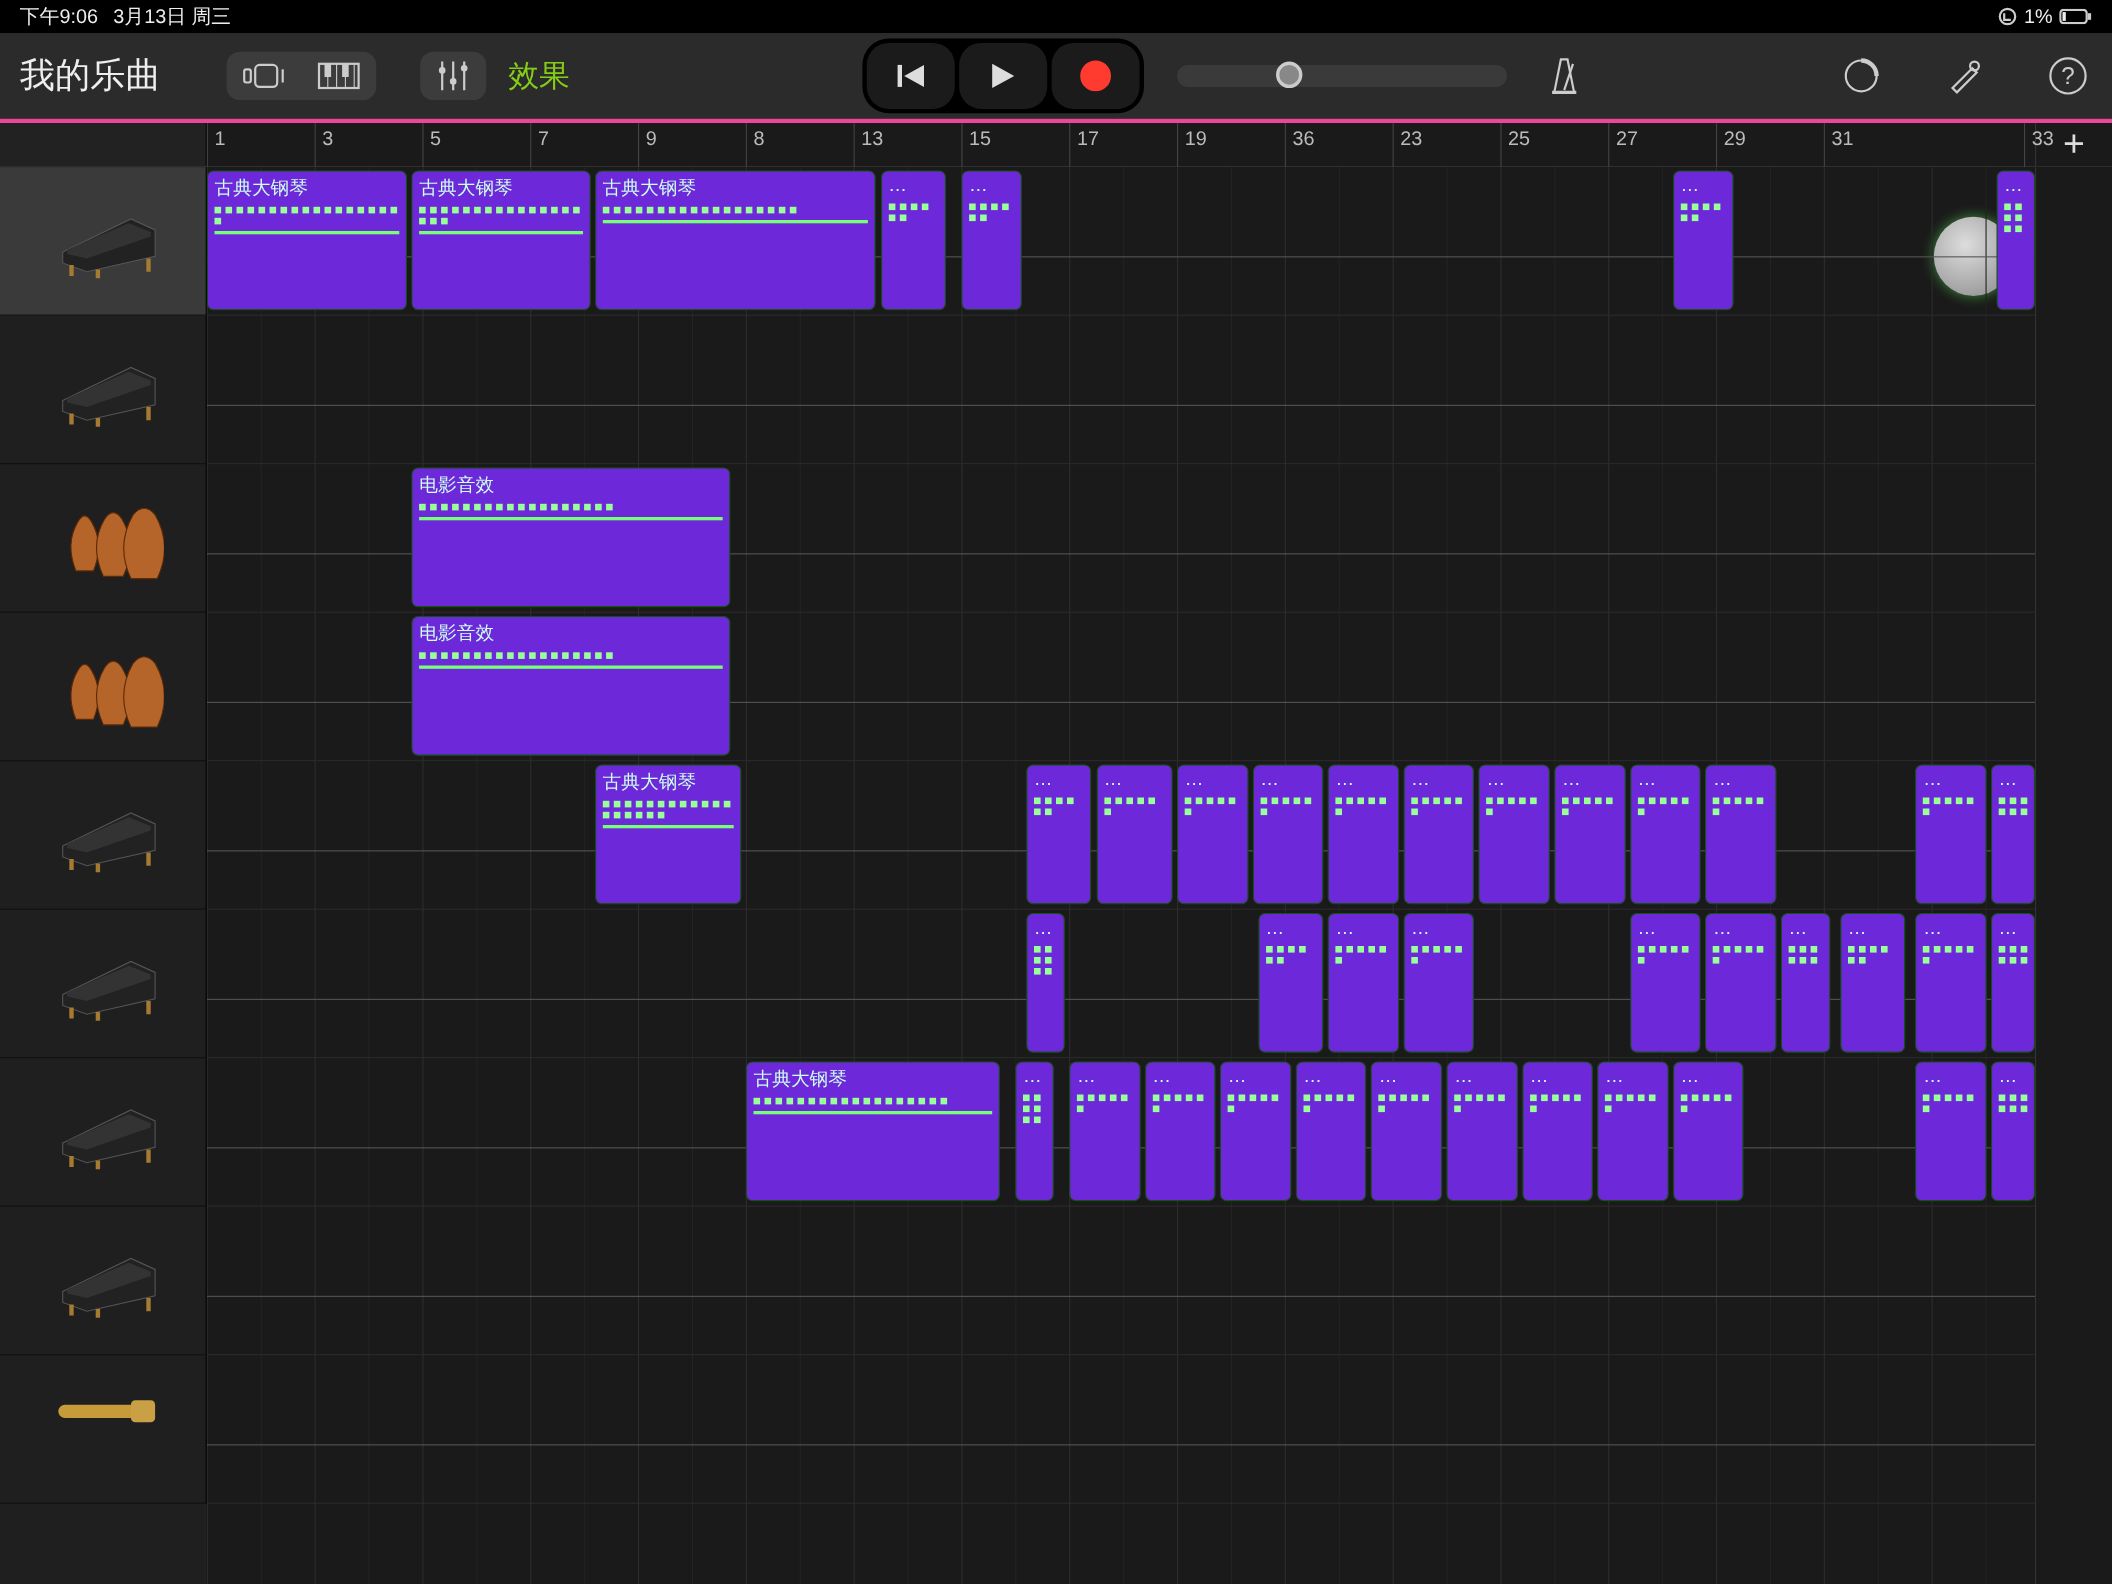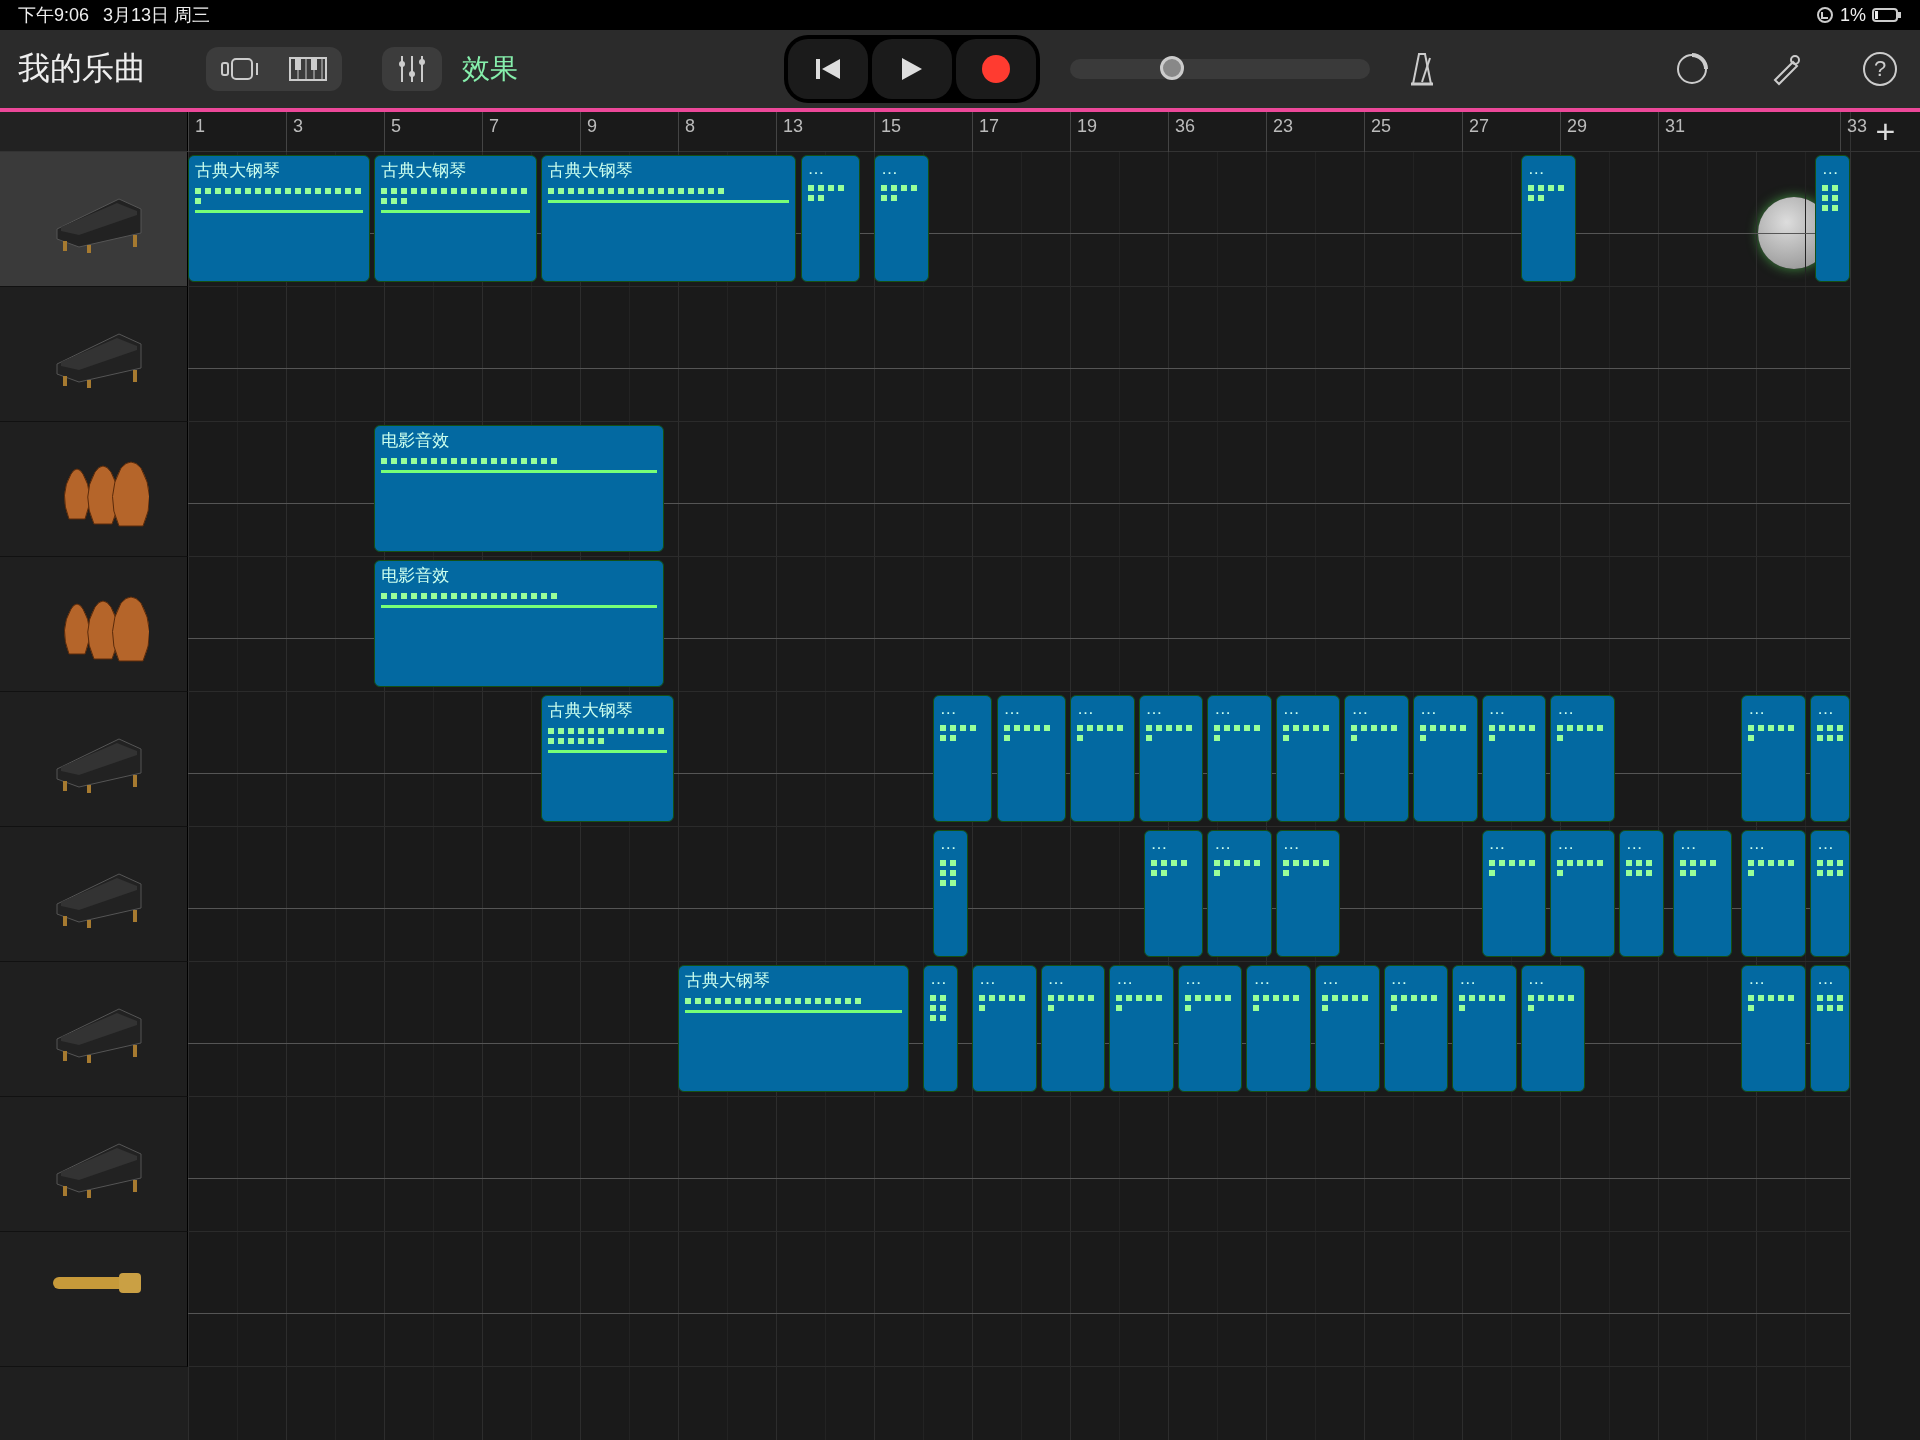--- a/index.html
+++ b/index.html
@@ -12,21 +12,21 @@
 
 
 .toolbar { height: 82px; background: #2b2b2b; display: flex; align-items: center; padding: 0 18px; border-bottom: 4px solid #ec4899; }
 .app-title { font-size: 32px; color: #eee; margin-right: 60px; }
 .tool-group { display: flex; align-items: center; gap: 20px; margin-right: 40px; }
 .pill { background: #3c3c3c; border-radius: 12px; display: flex; align-items: center; }
 .view-toggle { width: 68px; height: 44px; display:flex; align-items:center; justify-content:center; }
 .view-toggle.rounded-left { border-top-left-radius: 12px; border-bottom-left-radius: 12px; }
 .view-toggle.rounded-right { border-top-right-radius: 12px; border-bottom-right-radius: 12px; }
 .sliders-icon-box { width: 60px; height:44px; display:flex; align-items:center; justify-content:center; background:#3c3c3c; border-radius:12px;}
-.fx-label { color:#86efac; font-size:28px; }
+.fx-label { color:#84cc16; font-size:28px; }
 .transport { display:flex; gap:4px; background:#000; border-radius:24px; padding:4px; }
 .transport-btn { width:80px; height:60px; display:flex; align-items:center; justify-content:center; border-radius:20px; background:#1b1b1b;}
 .rec-dot { width:28px; height:28px; border-radius:50%; background:#ff3b30; }
 .lcd { width:300px; height:20px; background:#3a3a3a; border-radius:10px; position:relative; }
 .lcd-knob { position:absolute; width:24px; height:24px; background:#888; border:3px solid #ccc; border-radius:50%; top:-3px; left:90px;}
 .right-tools { margin-left:auto; display:flex; align-items:center; gap:50px; }
 .icon-btn { width:44px; height:44px; display:flex; align-items:center; justify-content:center; }
 
 
 .ruler-row { height: 40px; display:flex; background:#1a1a1a; border-bottom:1px solid #333; }
@@ -40,21 +40,21 @@
 .tracks-area { display:flex; height: calc(1440px - 30px - 82px - 40px); }
 .track-headers { width:188px; background:#1f1f1f; }
 .track-head { height:135px; border-bottom:1px solid #111; border-right:1px solid #000; display:flex; align-items:center; justify-content:center; position:relative; }
 .track-head.selected { background:#3a3a3a; }
 .instr-icon { width:90px; height:60px; }
 .timeline { flex:1; position:relative; background:#1a1a1a; overflow:hidden;}
 .grid-v { position:absolute; top:0; bottom:0; border-left:1px solid #2d2d2d; }
 .grid-v.mini { border-left:1px solid #232323; }
 .track-lane { position:absolute; left:0; right:0; height:135px; border-bottom:1px solid #2b2b2b;}
 
-.region { position:absolute; background:#0369a1; border:1px solid #145014; border-radius:6px; overflow:hidden; color:#cfe; font-size:17px; padding:3px 6px; }
+.region { position:absolute; background:#6d28d9; border:1px solid #145014; border-radius:6px; overflow:hidden; color:#cfe; font-size:17px; padding:3px 6px; }
 .region .label {white-space:nowrap; overflow:hidden; text-overflow:ellipsis;}
 .region .dots { display:flex; flex-wrap:wrap; gap:4px; padding-top:6px;}
 .midi-dot { width:6px; height:6px; background:#9f9; }
 .midi-line {height:3px; background:#7f7;}
 .automation { position:absolute; height:0; border-top:1px solid #555; width:100%; }
 
 .knob { position:absolute; width:72px; height:72px; border-radius:50%; background:radial-gradient(circle at 40% 35%, #ddd, #888); box-shadow:0 0 12px rgba(100,255,100,0.5);}
 .add-spacer-right { width:70px; background:#1a1a1a; border-left:1px solid #333; }
 
 

